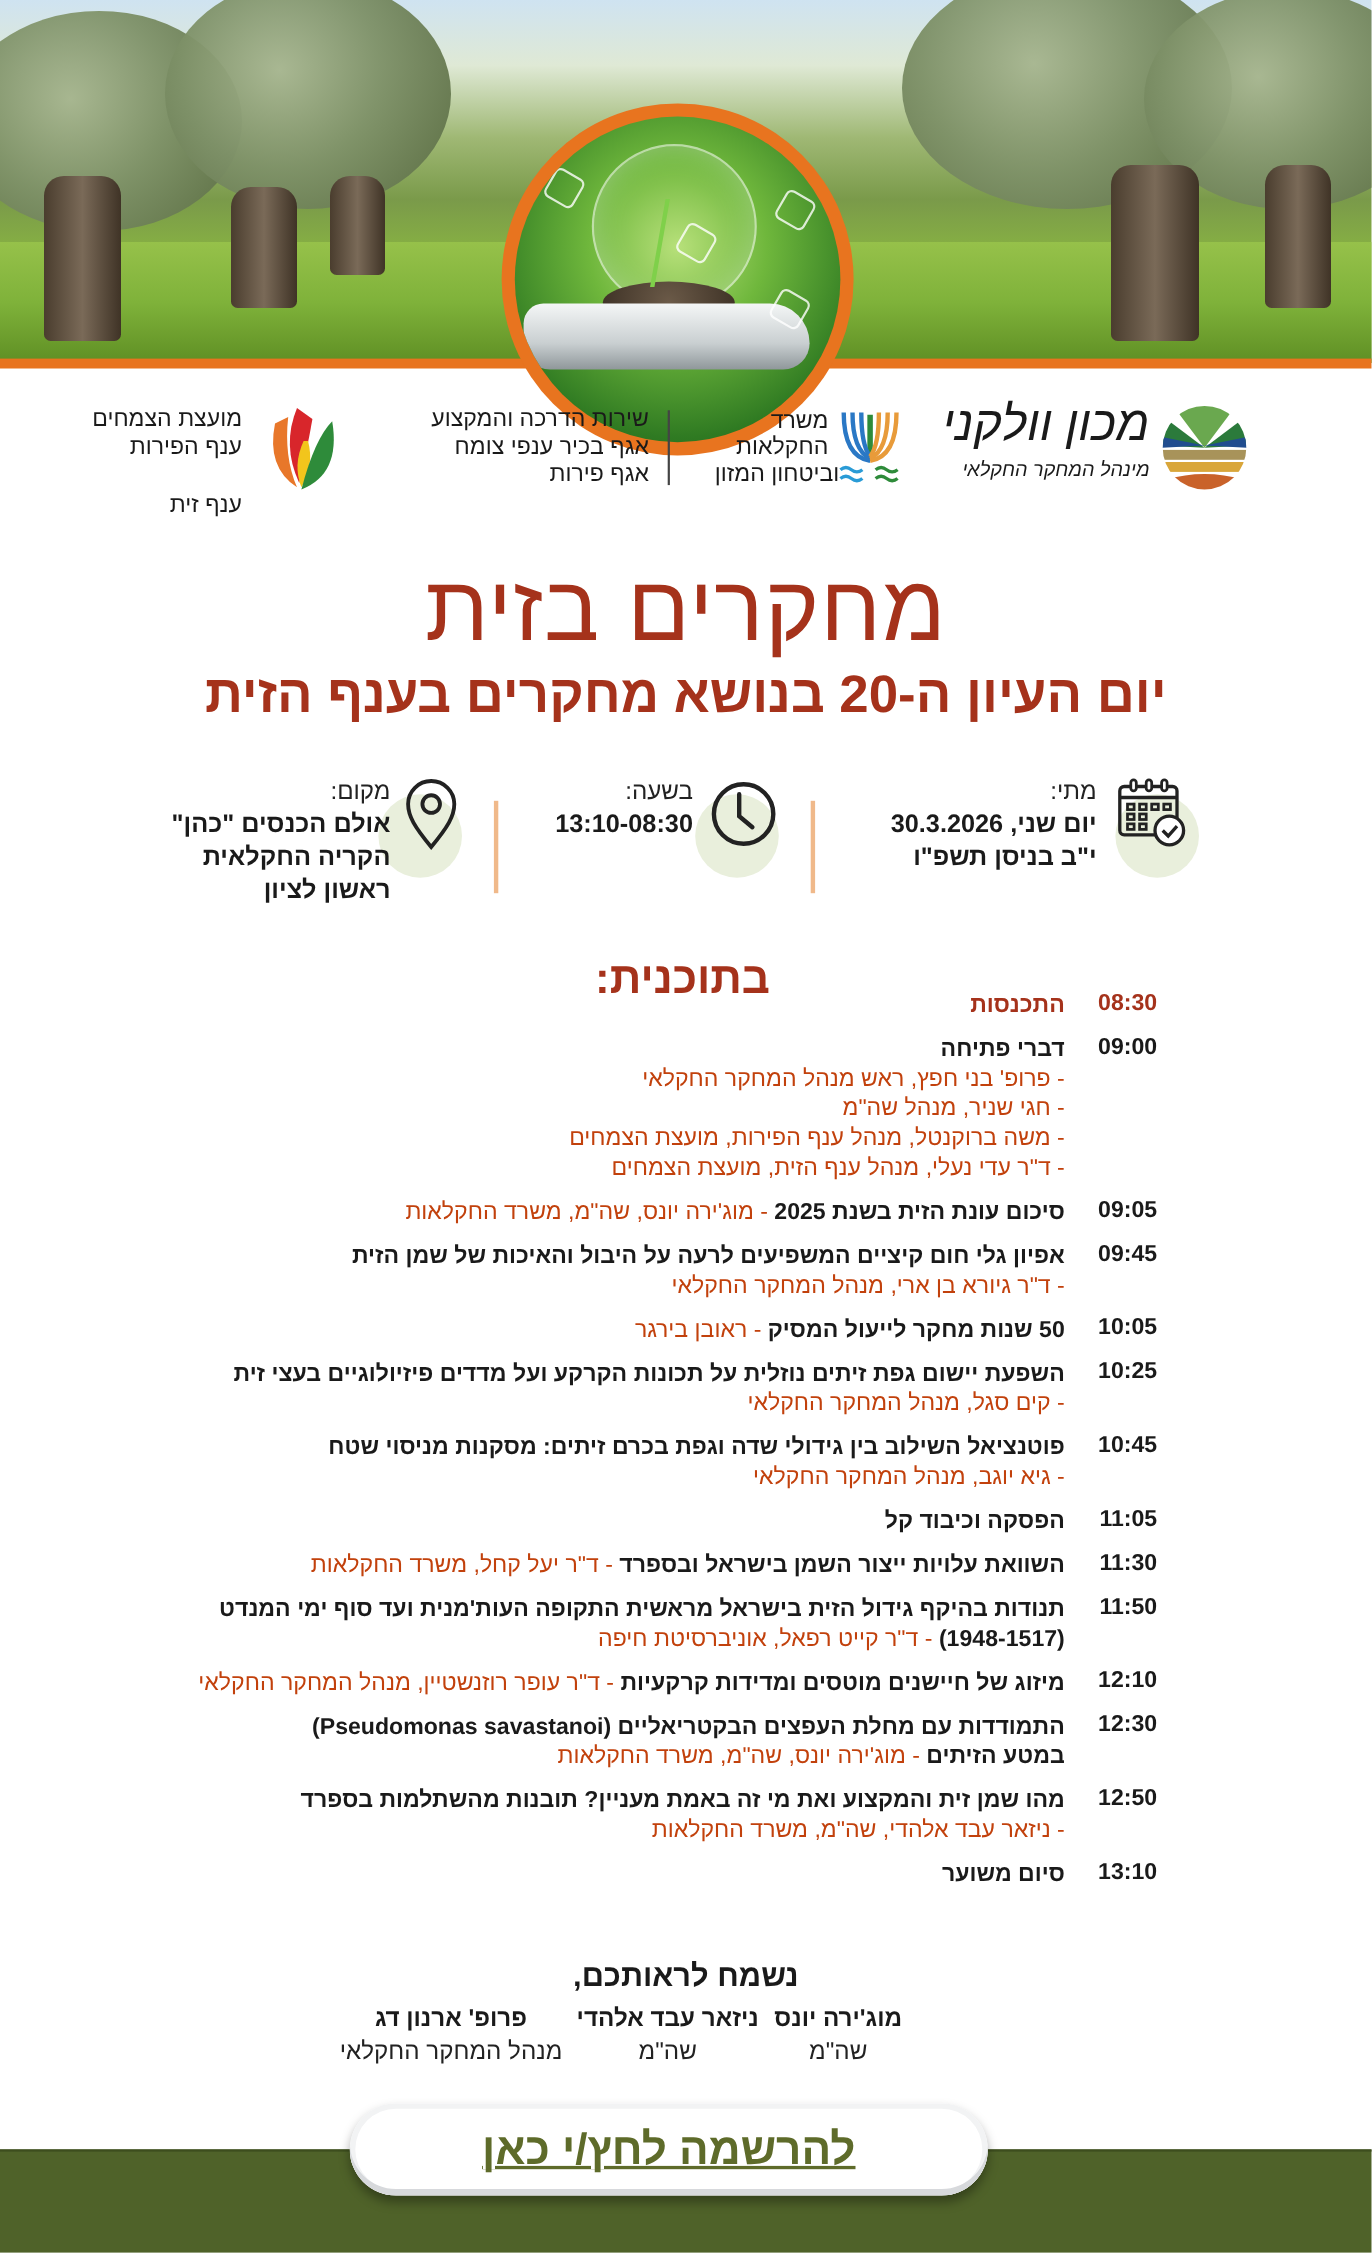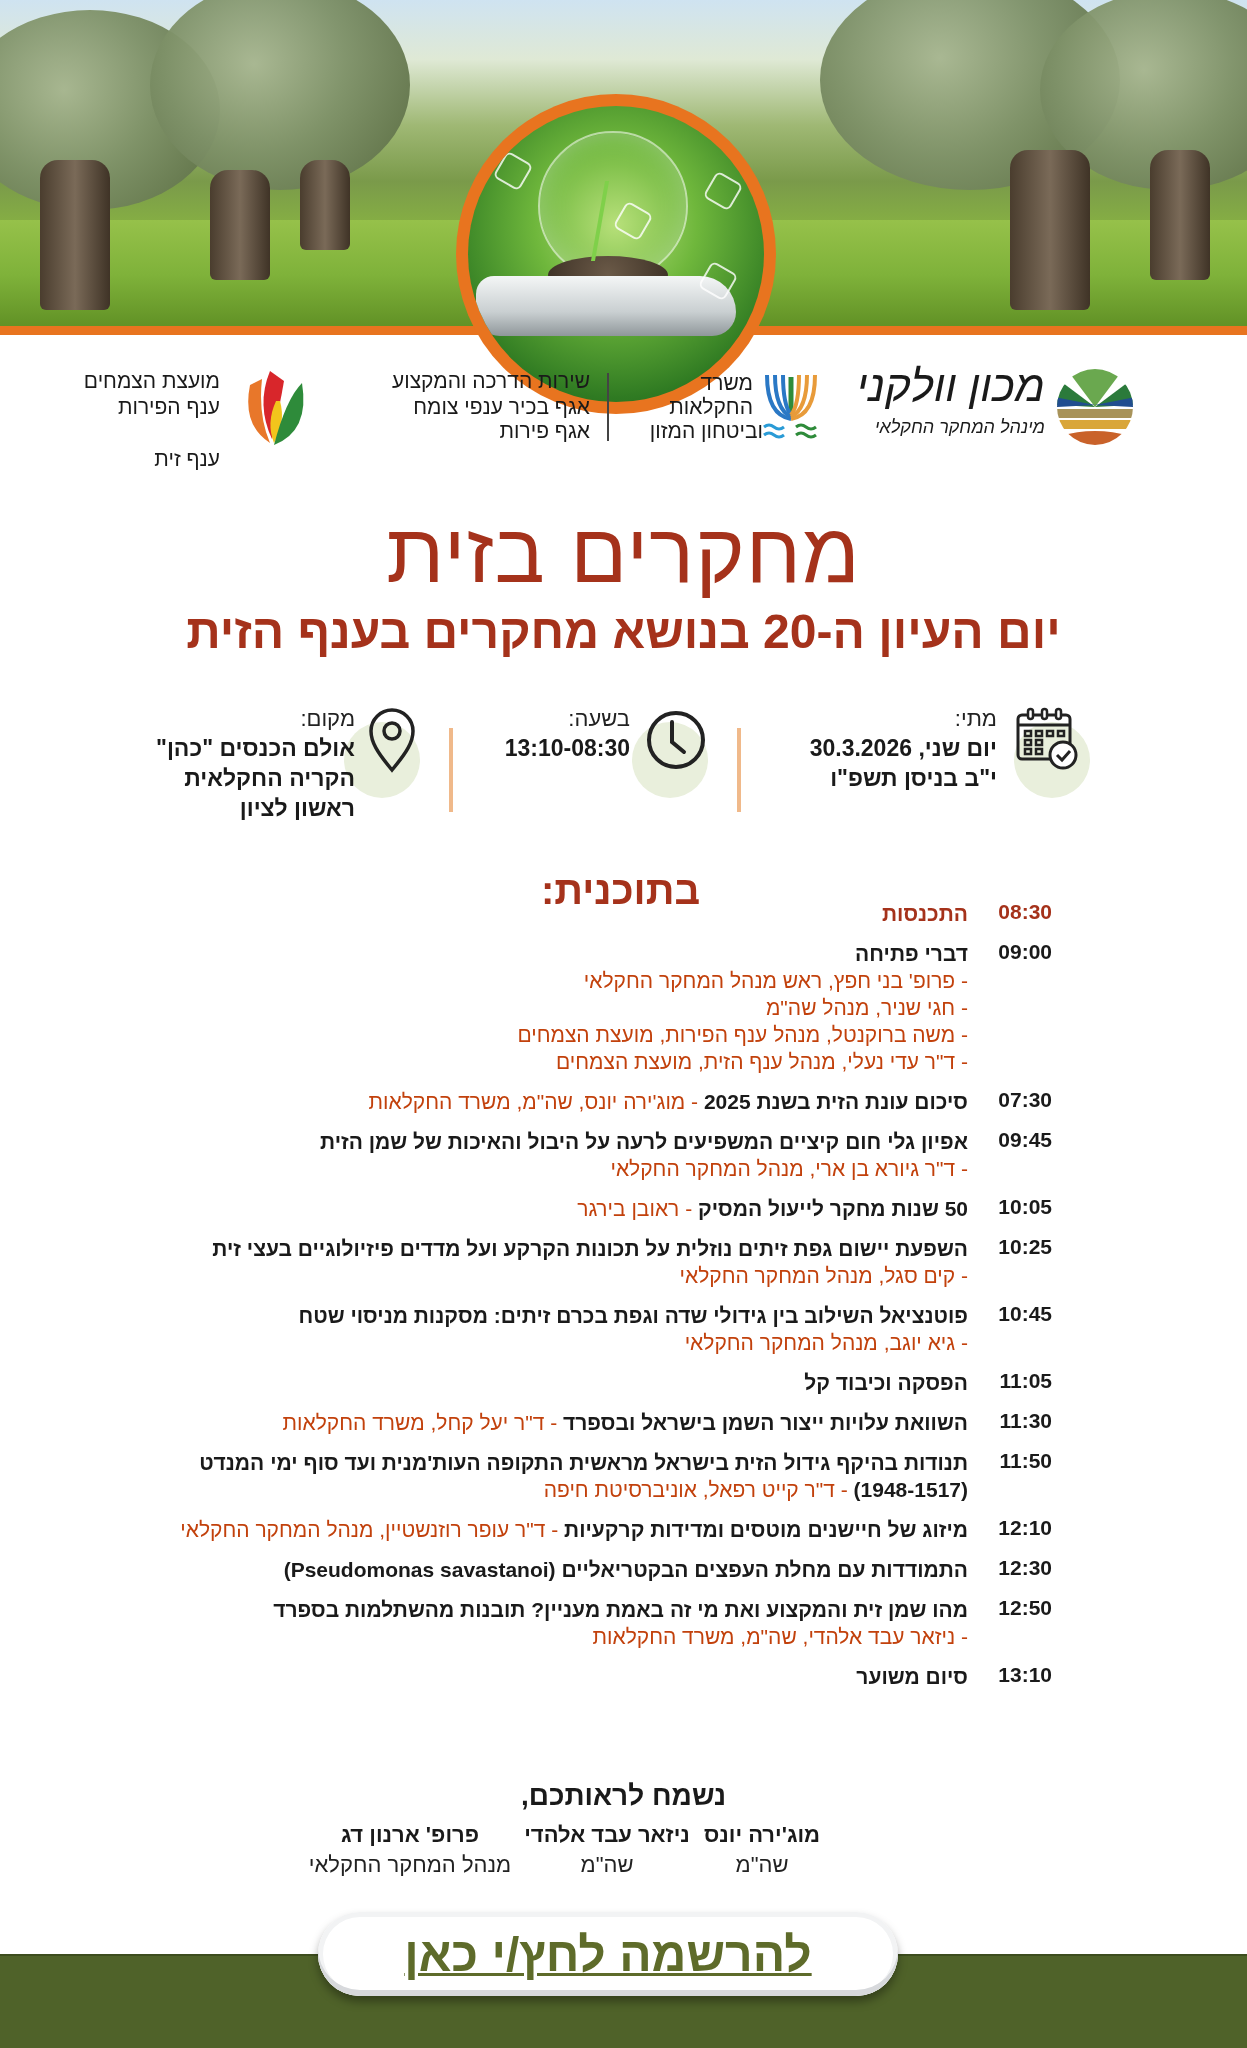--- a/index.html
+++ b/index.html
@@ -63,21 +63,21 @@
     font-size: 28px; font-weight: bold; }
   .signer { position: absolute; top: 1820px; width: 220px; direction: rtl; text-align: center; }
   .signer .n { font-size: 22px; font-weight: bold; display: block; line-height: 30px; }
   .signer .r { font-size: 22px; display: block; line-height: 30px; color: #222; }
 
   
   .footer-band { position: absolute; left: 0; top: 1954px; width: 1247px; height: 94px; background: #4f6229; border-top: 2px solid #3d4d1e; }
   .register-btn { position: absolute; left: 318px; top: 1912px; width: 580px; height: 84px; border-radius: 42px;
     background: #ffffff; box-shadow: 0 6px 10px rgba(0,0,0,.35), inset 0 -6px 0 #d7d9dc, inset 0 0 0 5px #f2f3f4;
     display: flex; align-items: center; justify-content: center; cursor: pointer; }
-  .register-btn span { font-size: 48px; font-weight: bold; color: #5e6b2a; text-decoration: underline; text-decoration-thickness: 3px; direction: rtl; }
+  .register-btn span { font-size: 40px; font-weight: bold; color: #5e6b2a; text-decoration: underline; text-decoration-thickness: 3px; direction: rtl; }
 </style>
 </head>
 <body>
 
 <div class="hero">
   <div class="tree" style="left:-40px;top:10px;width:260px;height:200px;"></div>
   <div class="tree" style="left:150px;top:-20px;width:260px;height:210px;"></div>
   <div class="tree" style="left:820px;top:-30px;width:300px;height:220px;"></div>
   <div class="tree" style="left:1040px;top:-10px;width:260px;height:200px;"></div>
   <div class="grass"></div>
@@ -233,21 +233,21 @@
     <div class="body">
       <span class="line title">דברי פתיחה</span>
       <span class="line speaker">- פרופ' בני חפץ, ראש מנהל המחקר החקלאי</span>
       <span class="line speaker">- חגי שניר, מנהל שה"מ</span>
       <span class="line speaker">- משה ברוקנטל, מנהל ענף הפירות, מועצת הצמחים</span>
       <span class="line speaker">- ד"ר עדי נעלי, מנהל ענף הזית, מועצת הצמחים</span>
     </div>
   </div>
 
   <div class="row" style="margin-top:13px;">
-    <div class="time">07:30</div>
+    <div class="time">09:05</div>
     <div class="body">
         <span class="line"><span class="title">סיכום עונת הזית בשנת 2025</span><span class="speaker"> - מוג'ירה יונס, שה"מ, משרד החקלאות</span></span>
       </div>
   </div>
 
   <div class="row" style="margin-top:13px;">
     <div class="time">09:45</div>
     <div class="body">
       <span class="line title">אפיון גלי חום קיציים המשפיעים לרעה על היבול והאיכות של שמן הזית</span>
       <span class="line speaker">- ד"ר גיורא בן ארי, מנהל המחקר החקלאי</span>
@@ -303,20 +303,21 @@
     <div class="time">12:10</div>
     <div class="body">
       <span class="line"><span class="title">מיזוג של חיישנים מוטסים ומדידות קרקעיות</span><span class="speaker"> - ד"ר עופר רוזנשטיין, מנהל המחקר החקלאי</span></span>
     </div>
   </div>
 
   <div class="row" style="margin-top:13px;">
     <div class="time">12:30</div>
     <div class="body">
       <span class="line title">התמודדות עם מחלת העפצים הבקטריאליים (Pseudomonas savastanoi)</span>
+      <span class="line"><span class="title">במטע הזיתים</span><span class="speaker"> - מוג'ירה יונס, שה"מ, משרד החקלאות</span></span>
     </div>
   </div>
 
   <div class="row" style="margin-top:13px;">
     <div class="time">12:50</div>
     <div class="body">
       <span class="line title">מהו שמן זית והמקצוע ואת מי זה באמת מעניין? תובנות מהשתלמות בספרד</span>
       <span class="line speaker">- ניזאר עבד אלהדי, שה"מ, משרד החקלאות</span>
     </div>
   </div>

